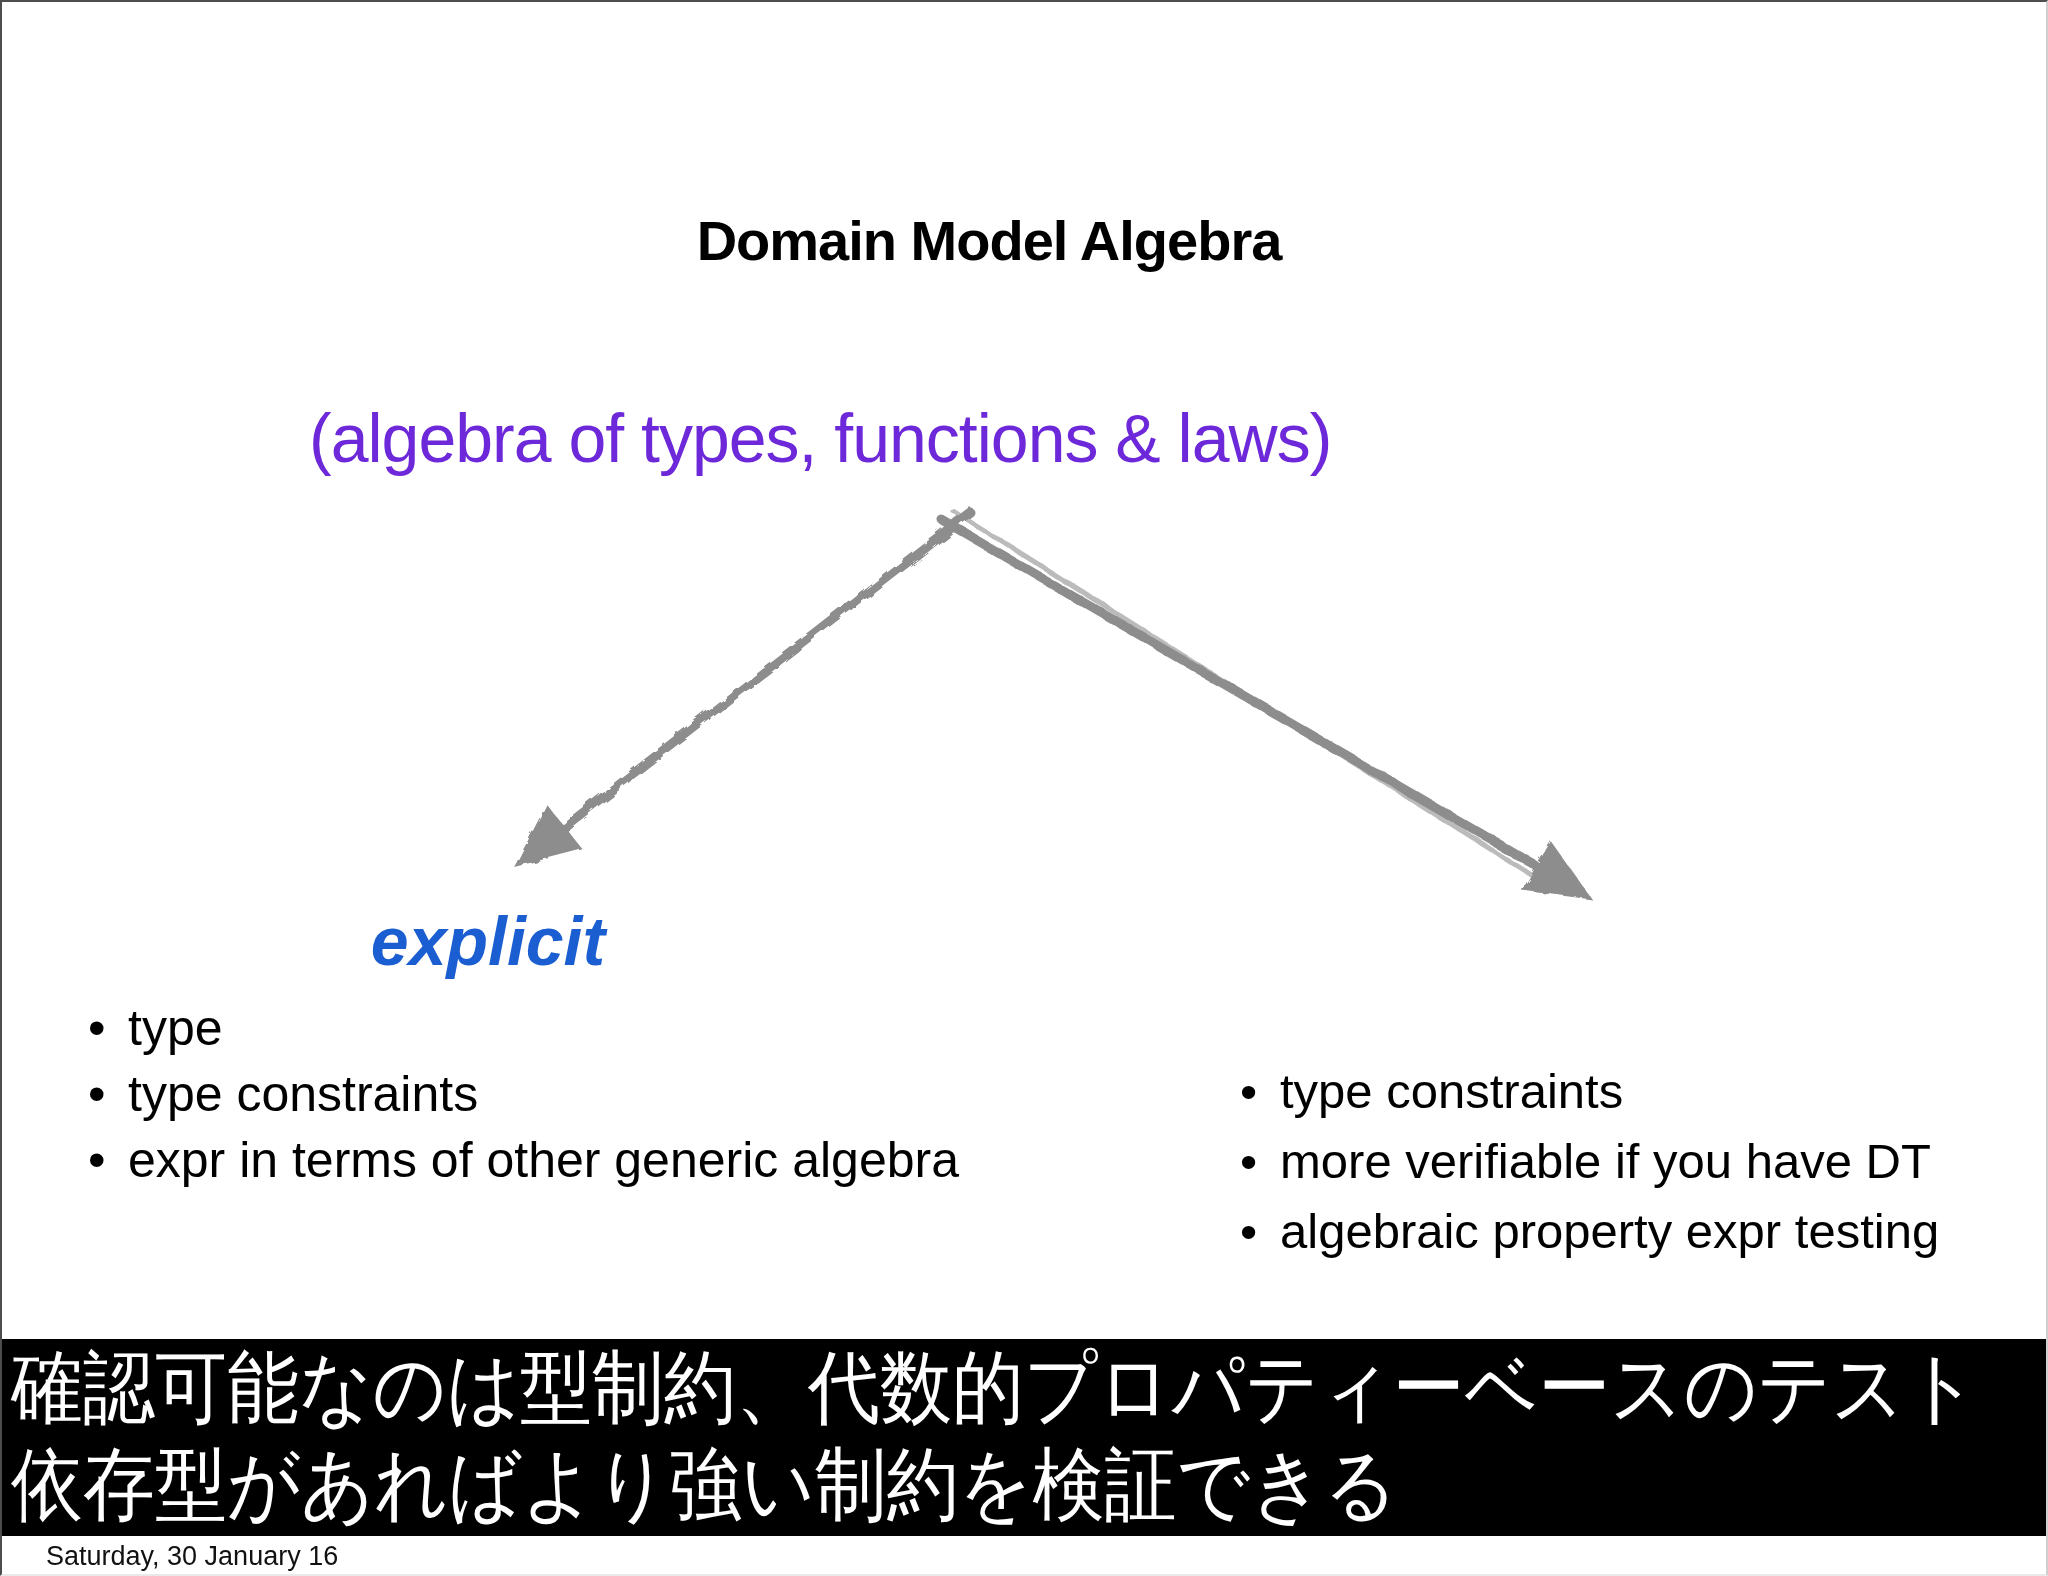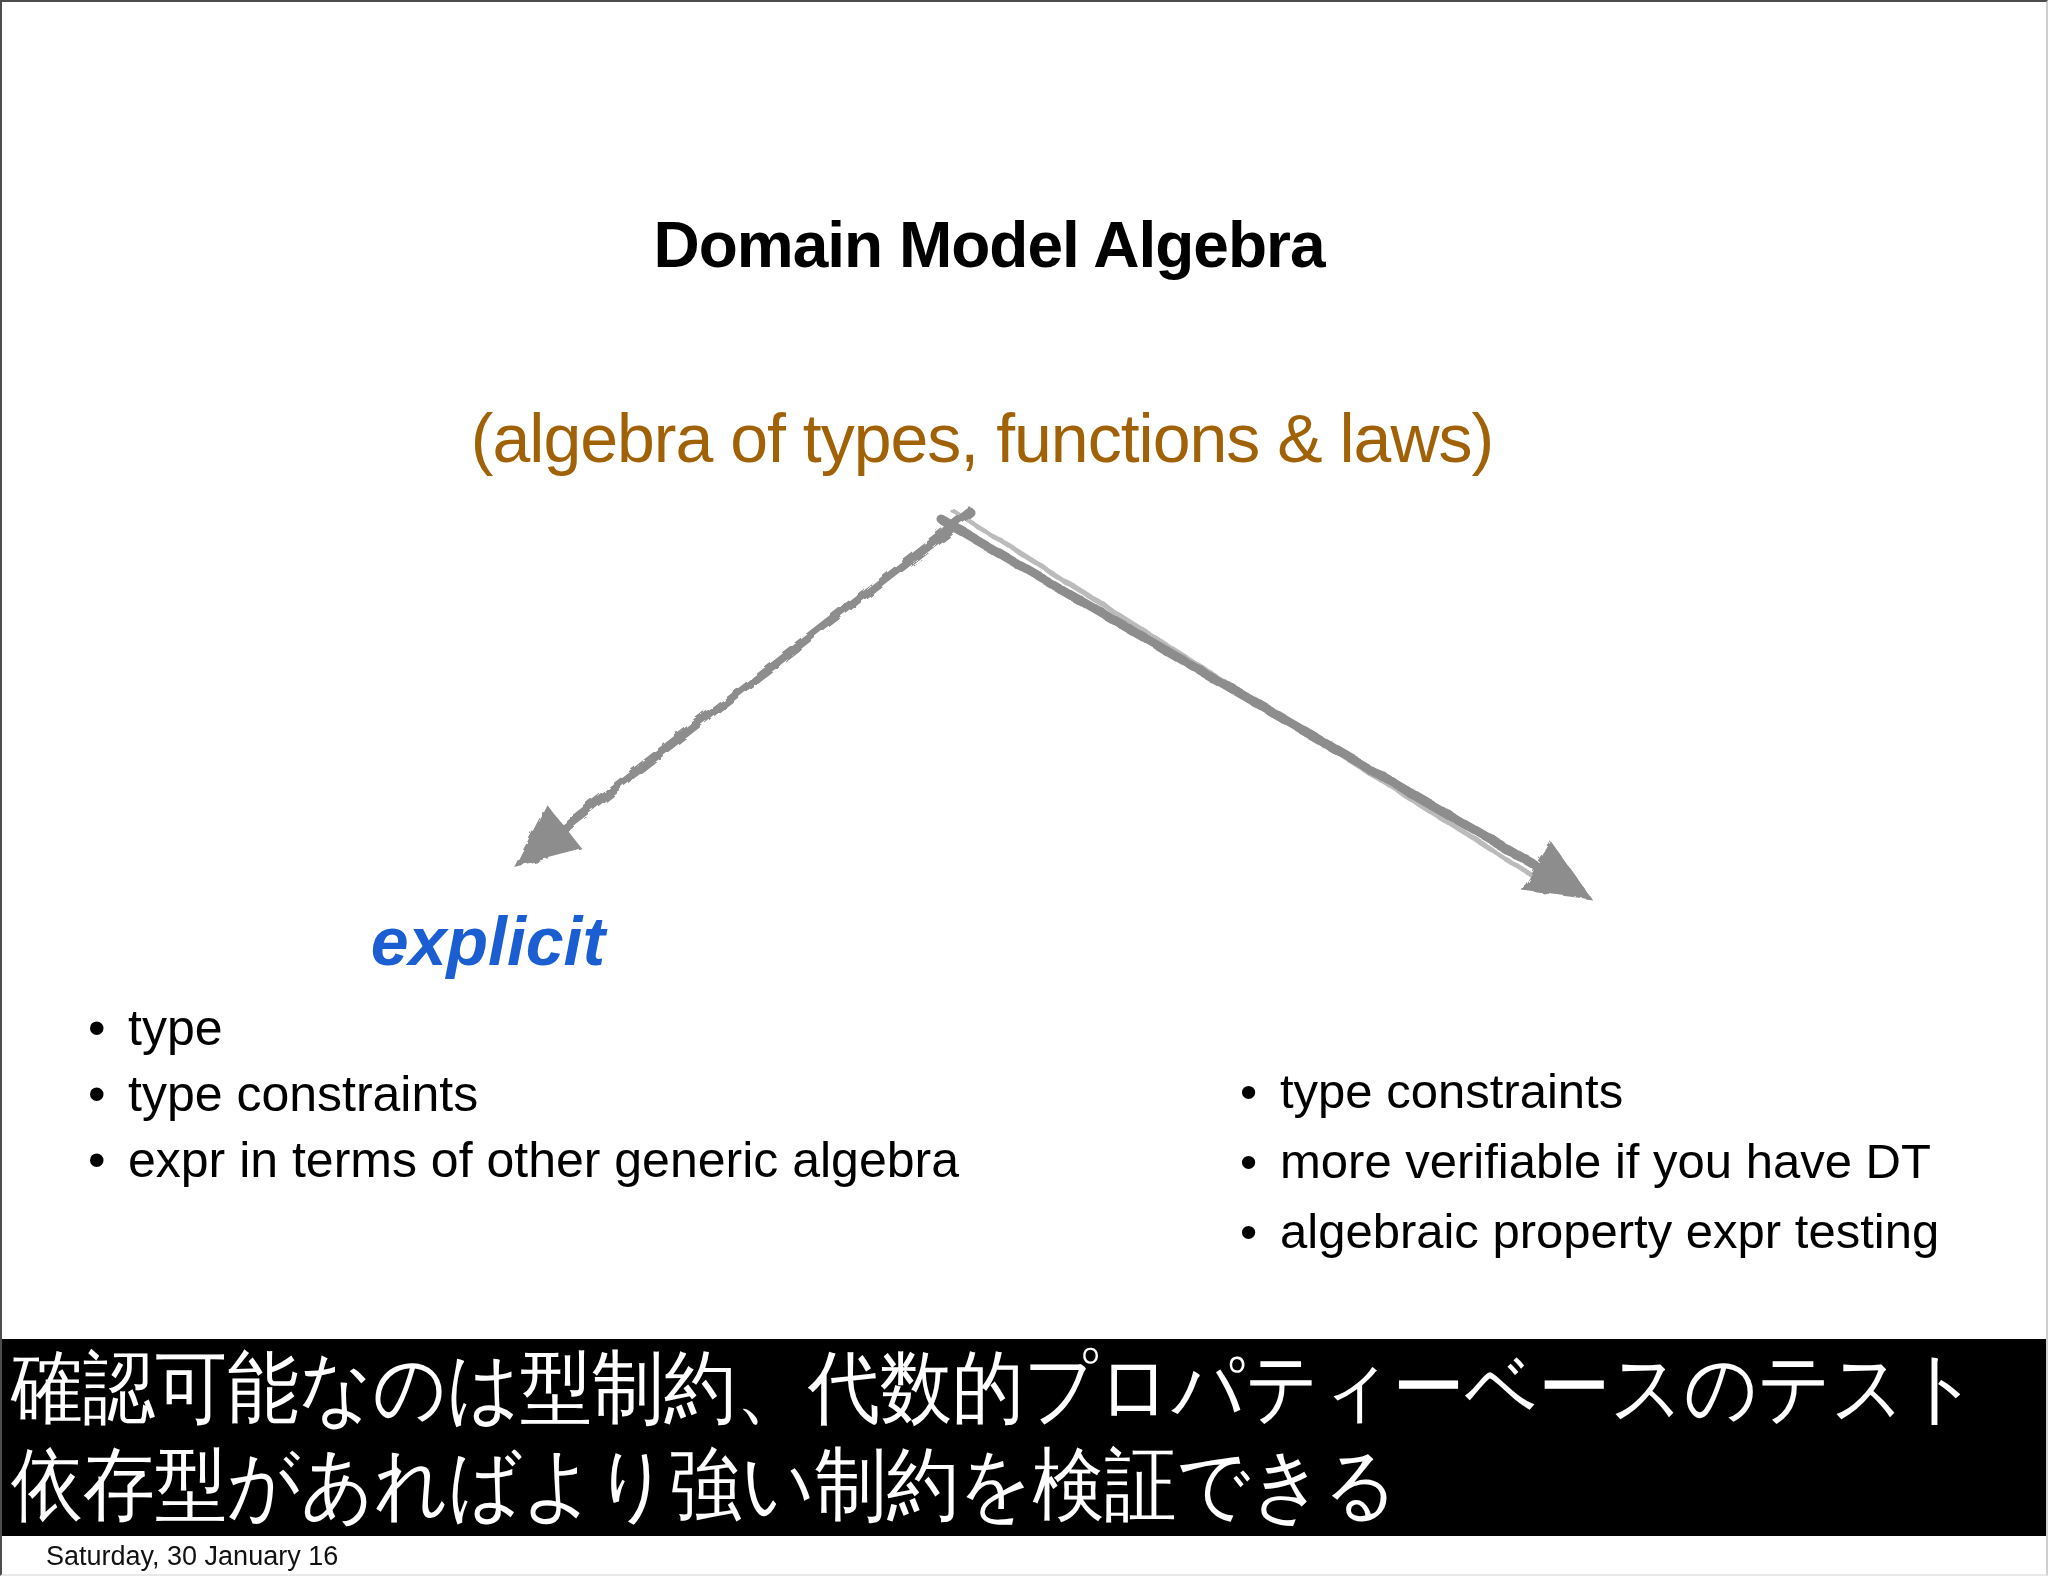--- a/index.html
+++ b/index.html
@@ -14,30 +14,30 @@
     border-left: 2px solid #4d4d4d;
     border-right: 2px solid #cfcfcf;
     border-bottom: 2px solid #e9e9e9;
     overflow: hidden;
   }
 
   .slide-title {
     position: absolute;
     left: 287px; top: 208px; width: 1400px;
     margin: 0;
-    font-size: 64px; font-weight: 700; letter-spacing: -1px;
+    font-size: 56px; font-weight: 700; letter-spacing: -1px;
     color: #000000; text-align: center;
     line-height: 1.1;
   }
 
   .slide-subtitle {
     position: absolute;
-    left: 280px; top: 396px; width: 1400px;
+    left: 307px; top: 396px; width: 1400px;
     font-size: 68px; font-weight: 400; letter-spacing: -1px;
-    color: #a16207; text-align: center;
+    color: #6d28d9; 
     line-height: 1.2;
   }
 
   .arrows-svg { position: absolute; left: 0; top: 0; width: 2048px; height: 1576px; }
 
   .branch-label {
     position: absolute;
     width: 420px;
     font-size: 68px; font-weight: 700; font-style: italic;
     color: #1b5ed1; text-align: center;

